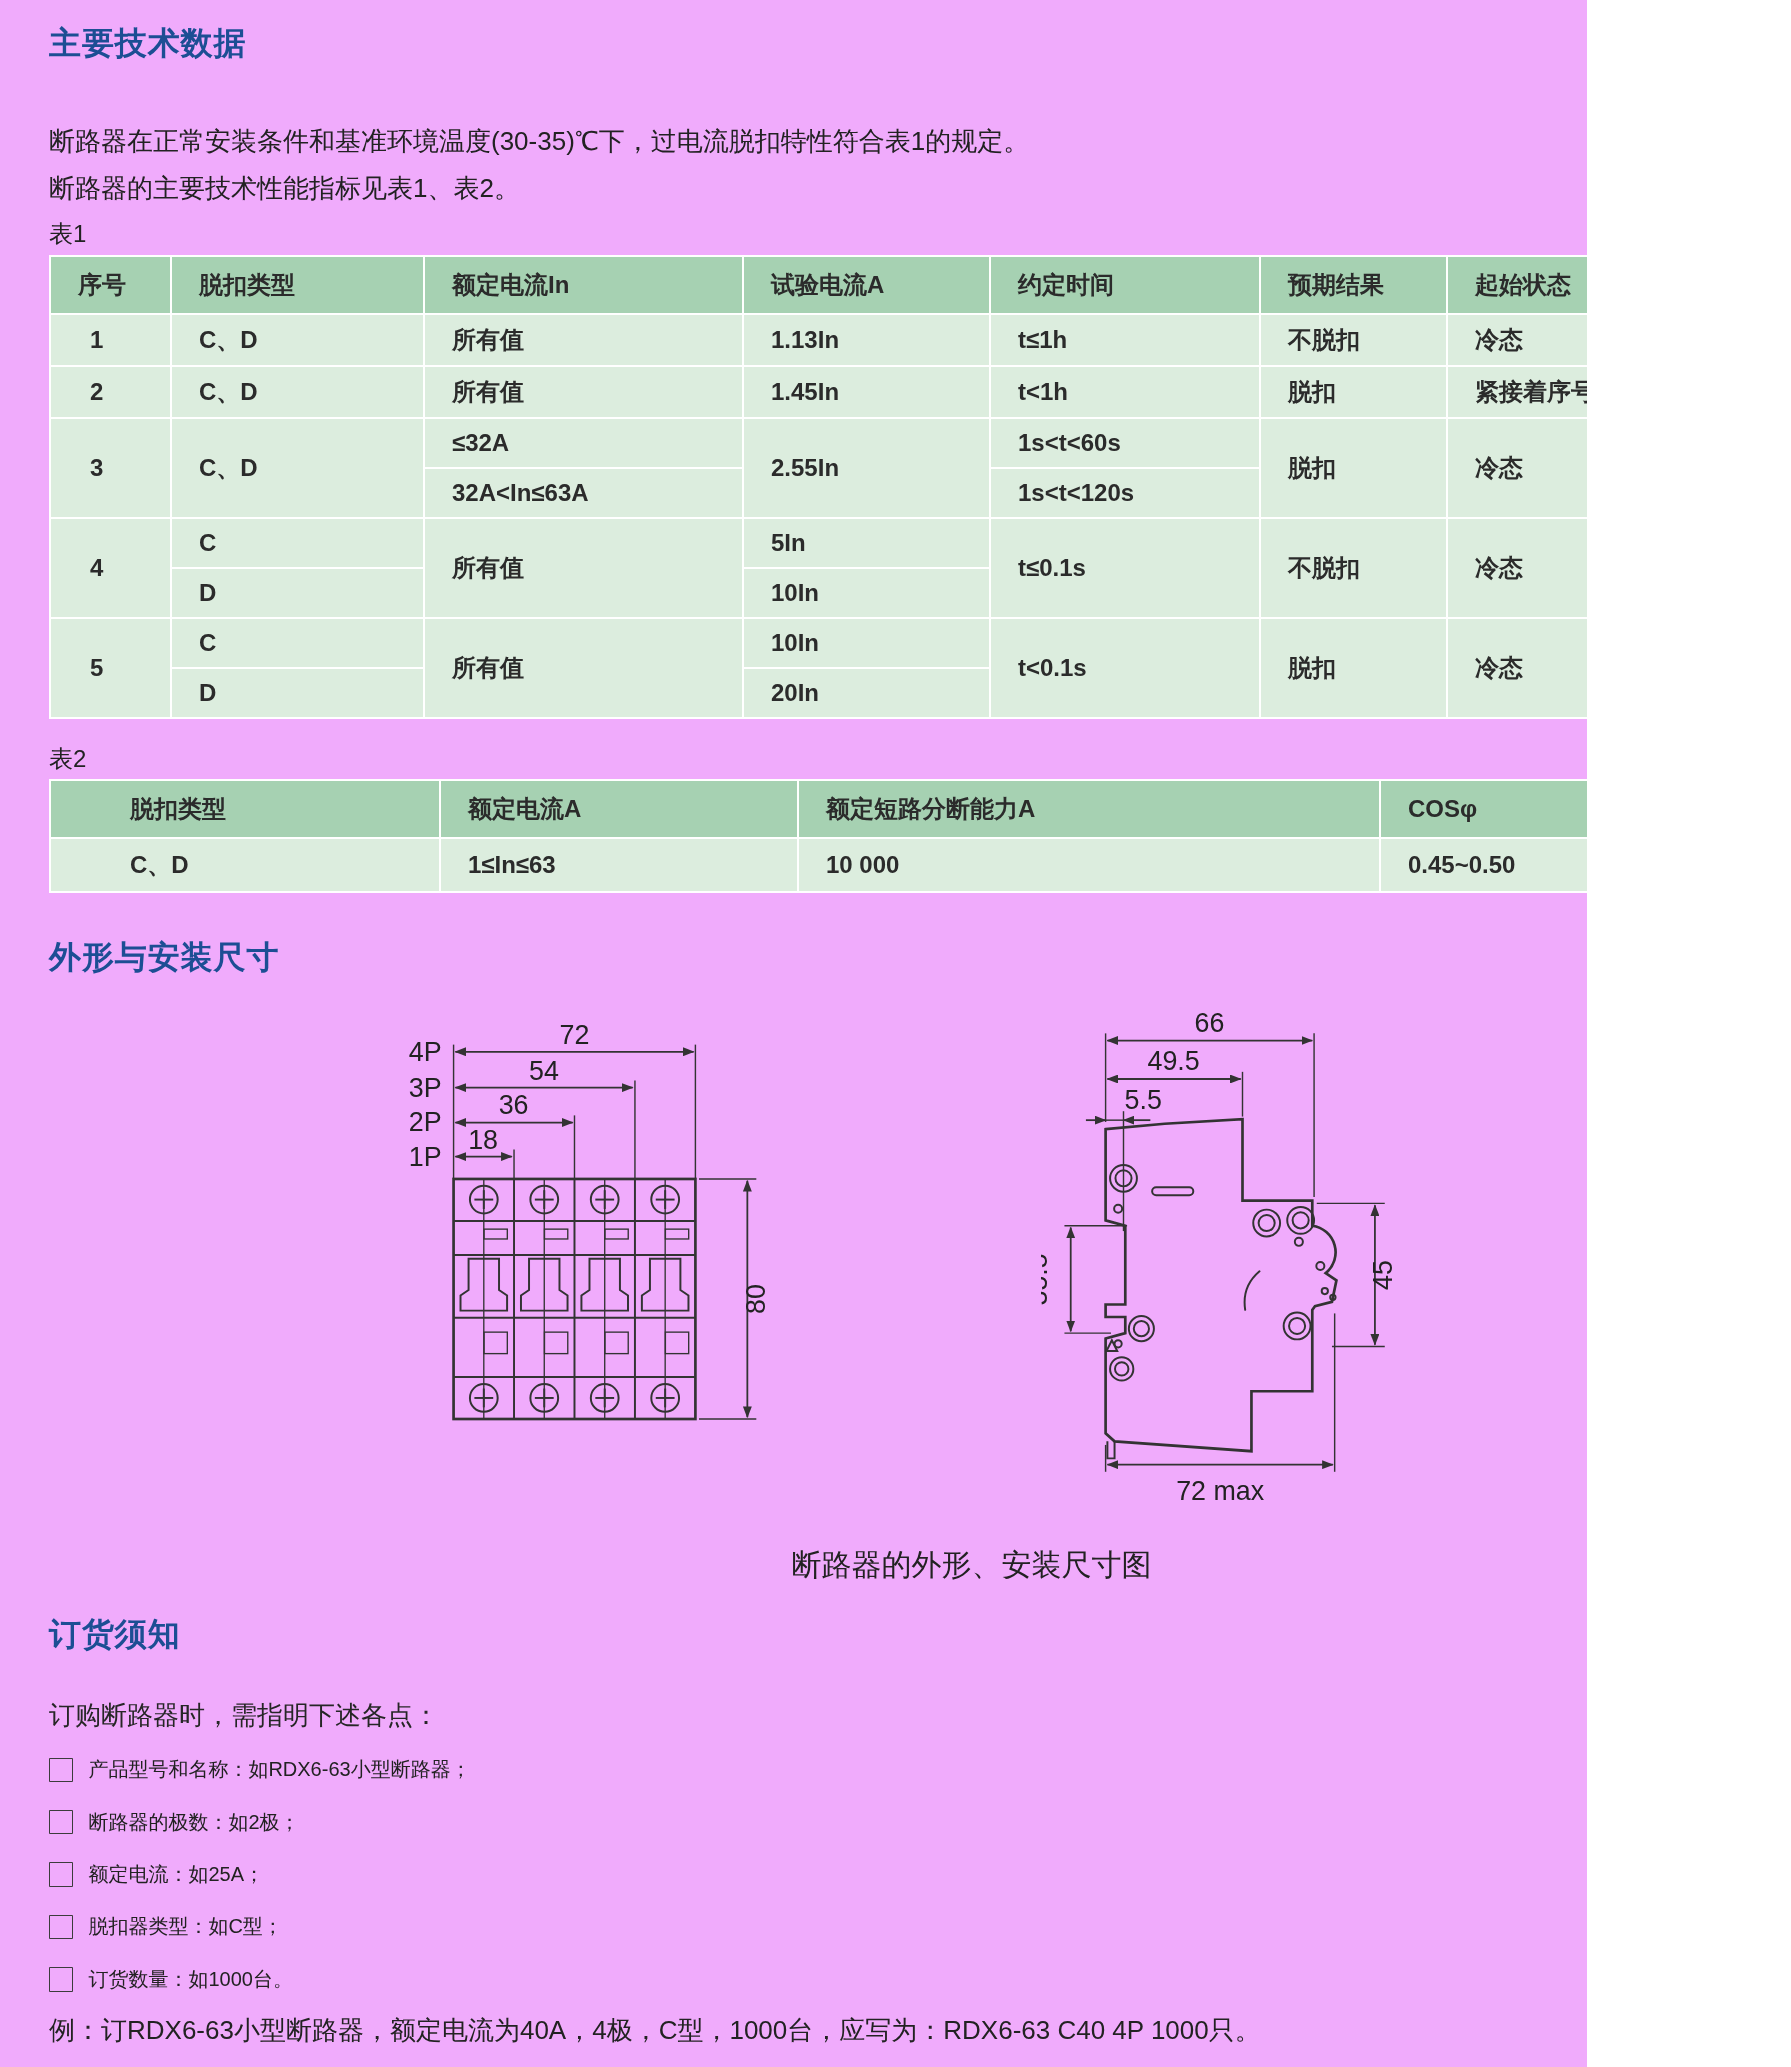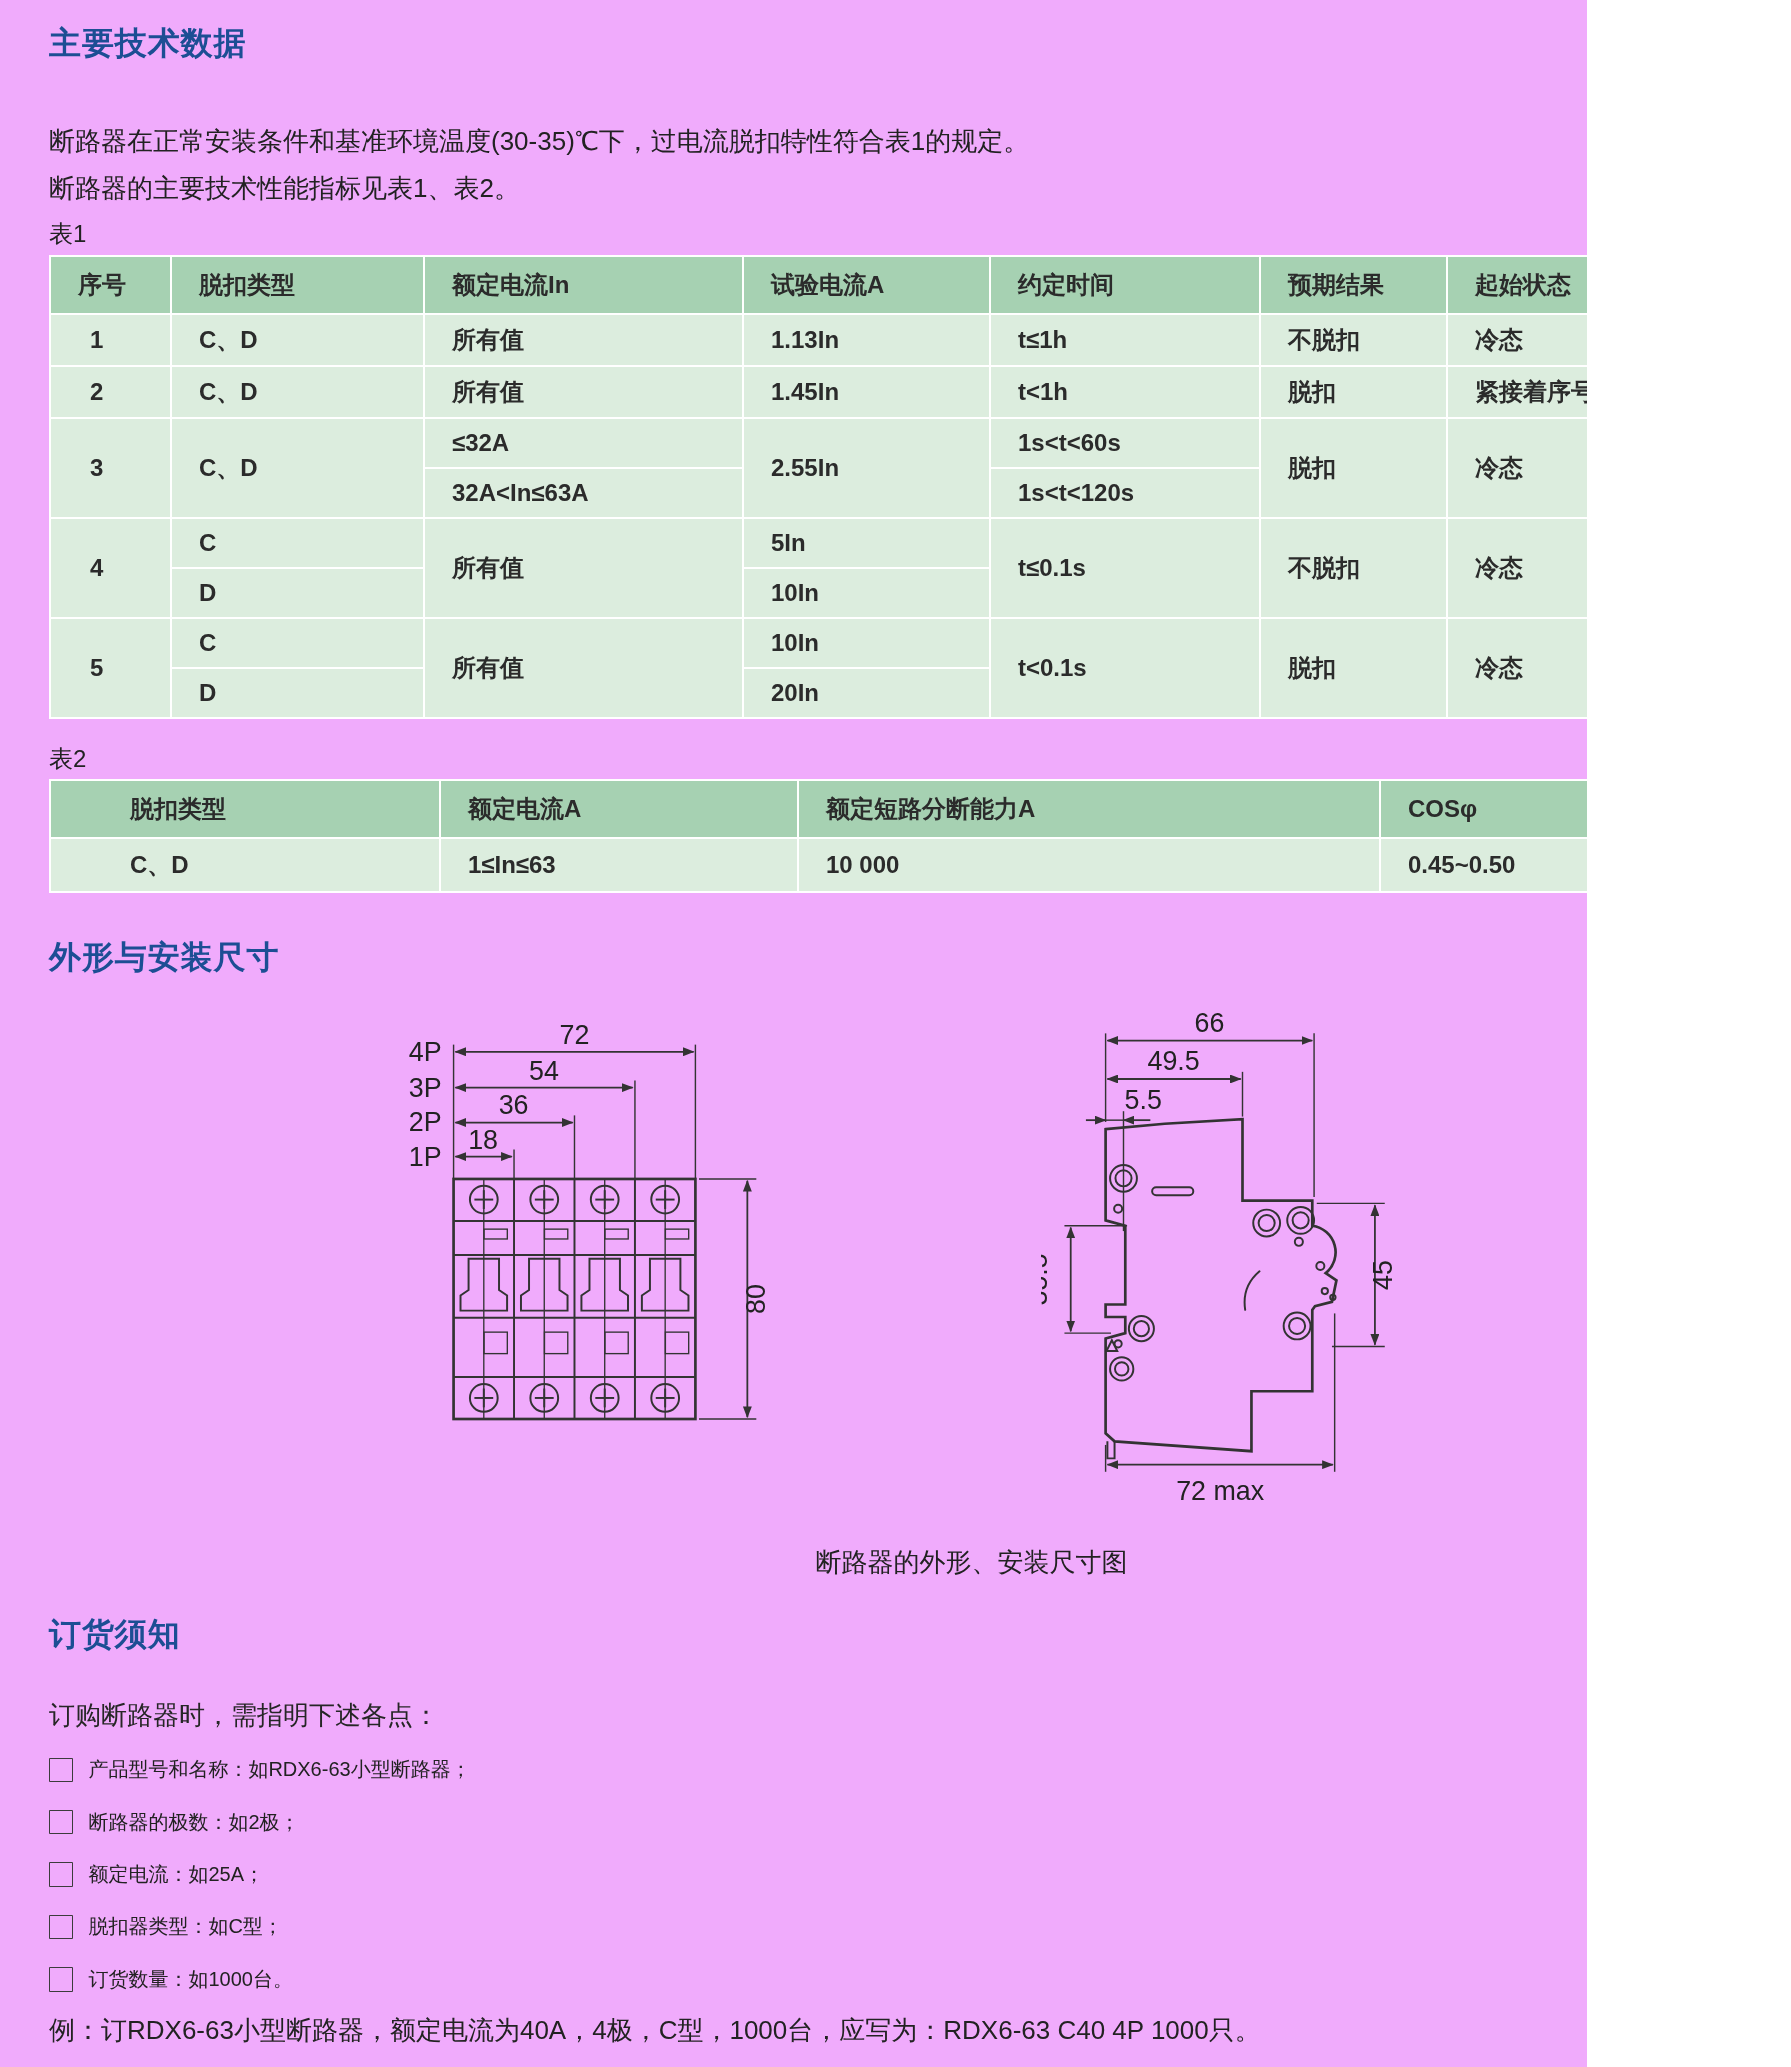--- a/index.html
+++ b/index.html
@@ -18,21 +18,21 @@
   tr.rh56 td{height:50px}
   tr.rh54 td{height:48px}
   td.no{padding-left:39px}
   .t2 th.c1,.t2 td.c1{padding-left:79px}
   .t2 tbody td{height:52px}
   .sec-title.mt{margin-top:48px}
   .figure{position:relative;height:593px;margin-top:38px}
   .svg-front{position:absolute;left:358px;top:12.5px}
   .svg-side{position:absolute;left:992px;top:0}
   .figure-caption{position:absolute;left:645px;top:534px;width:555px;text-align:center;
-                  font-size:26px;color:#222}
+                  font-size:30px;color:#222}
   .order-intro{font-size:26px;margin:50px 0 0 0;line-height:30px}
   .order-list{margin-top:16px}
   .order-item{display:flex;align-items:center;height:47px;margin-top:5.4px;font-size:20px;color:#222}
   .checkbox{flex:0 0 auto;width:22.4px;height:22.4px;border:1.8px solid #3c3c3c;margin-right:15px;border-radius:0.9px}
   .order-example{font-size:26px;margin-top:10.7px;line-height:32px;color:#222}
   
   .body-l{stroke:#333;stroke-width:3;fill:none}
   .mid-l{stroke:#333;stroke-width:2.2;fill:none}
   .thin-l{stroke:#333;stroke-width:1.5;fill:none}
   .ext{stroke:#333;stroke-width:1.6;fill:none}

